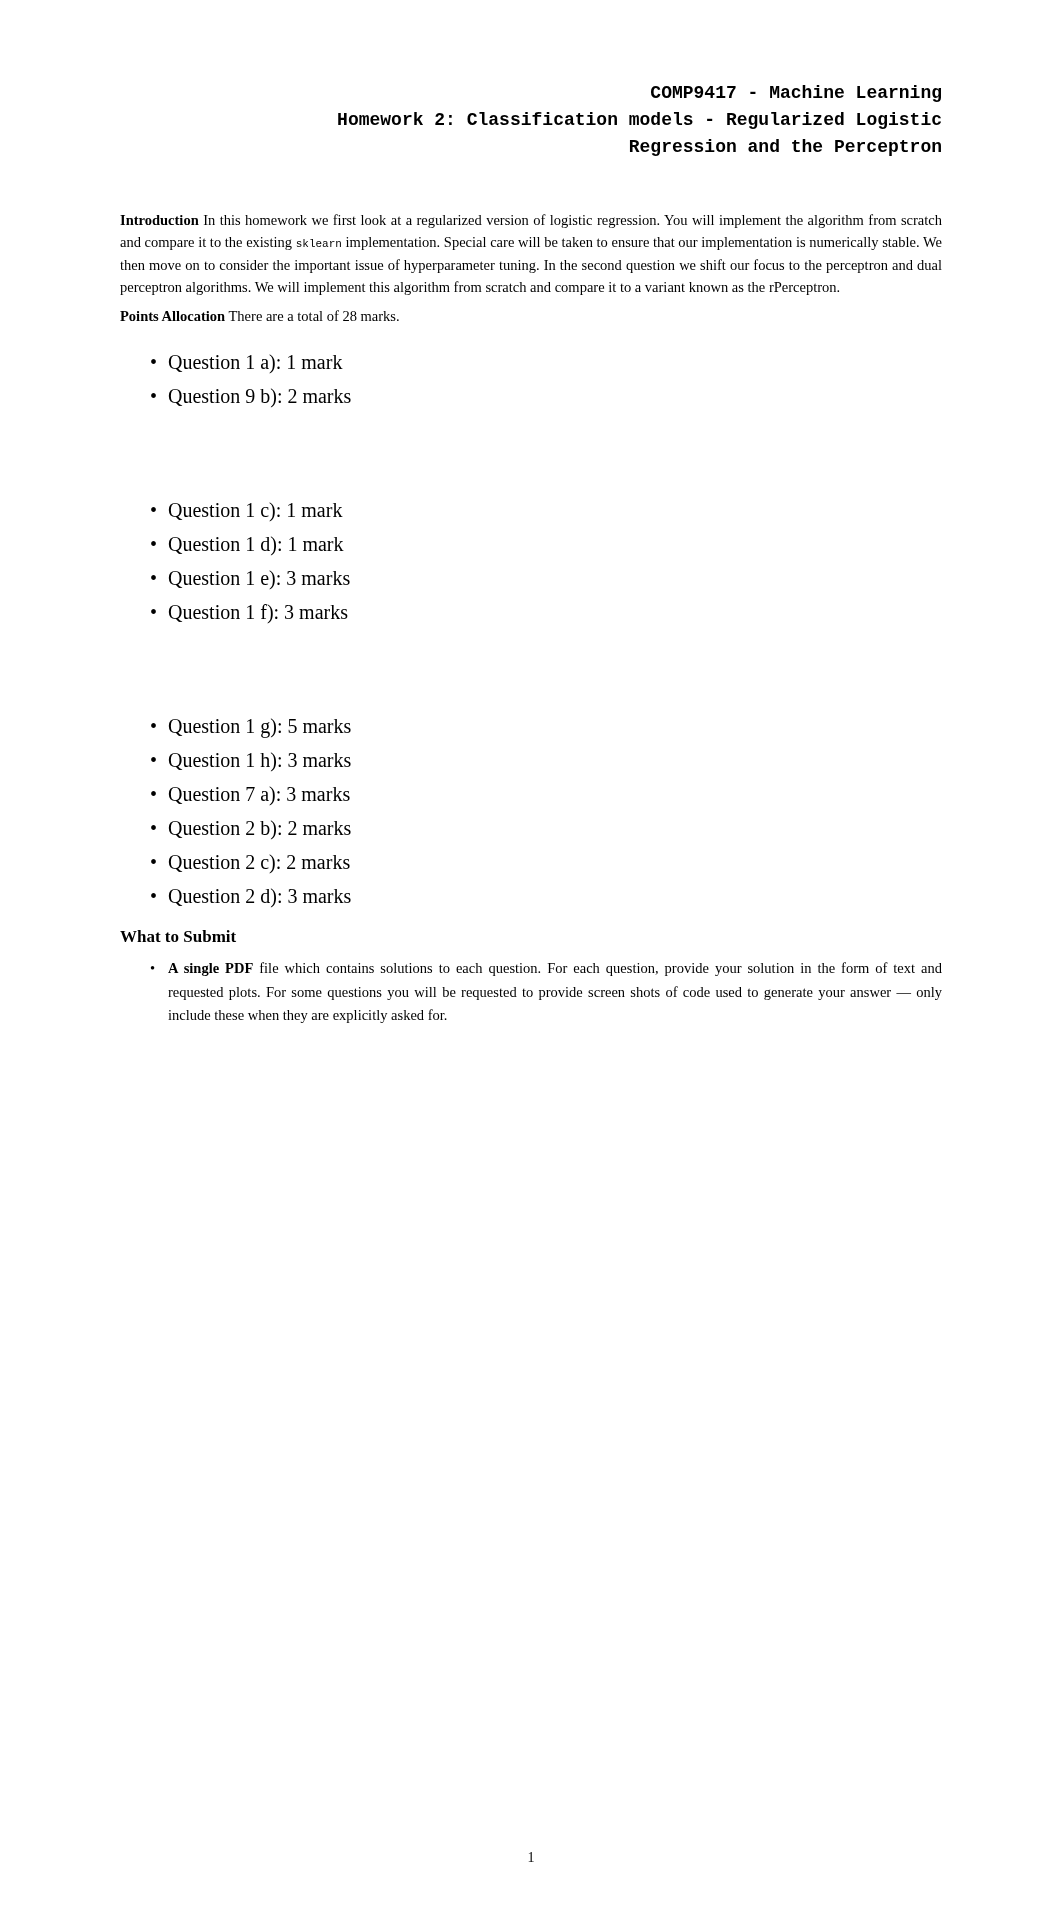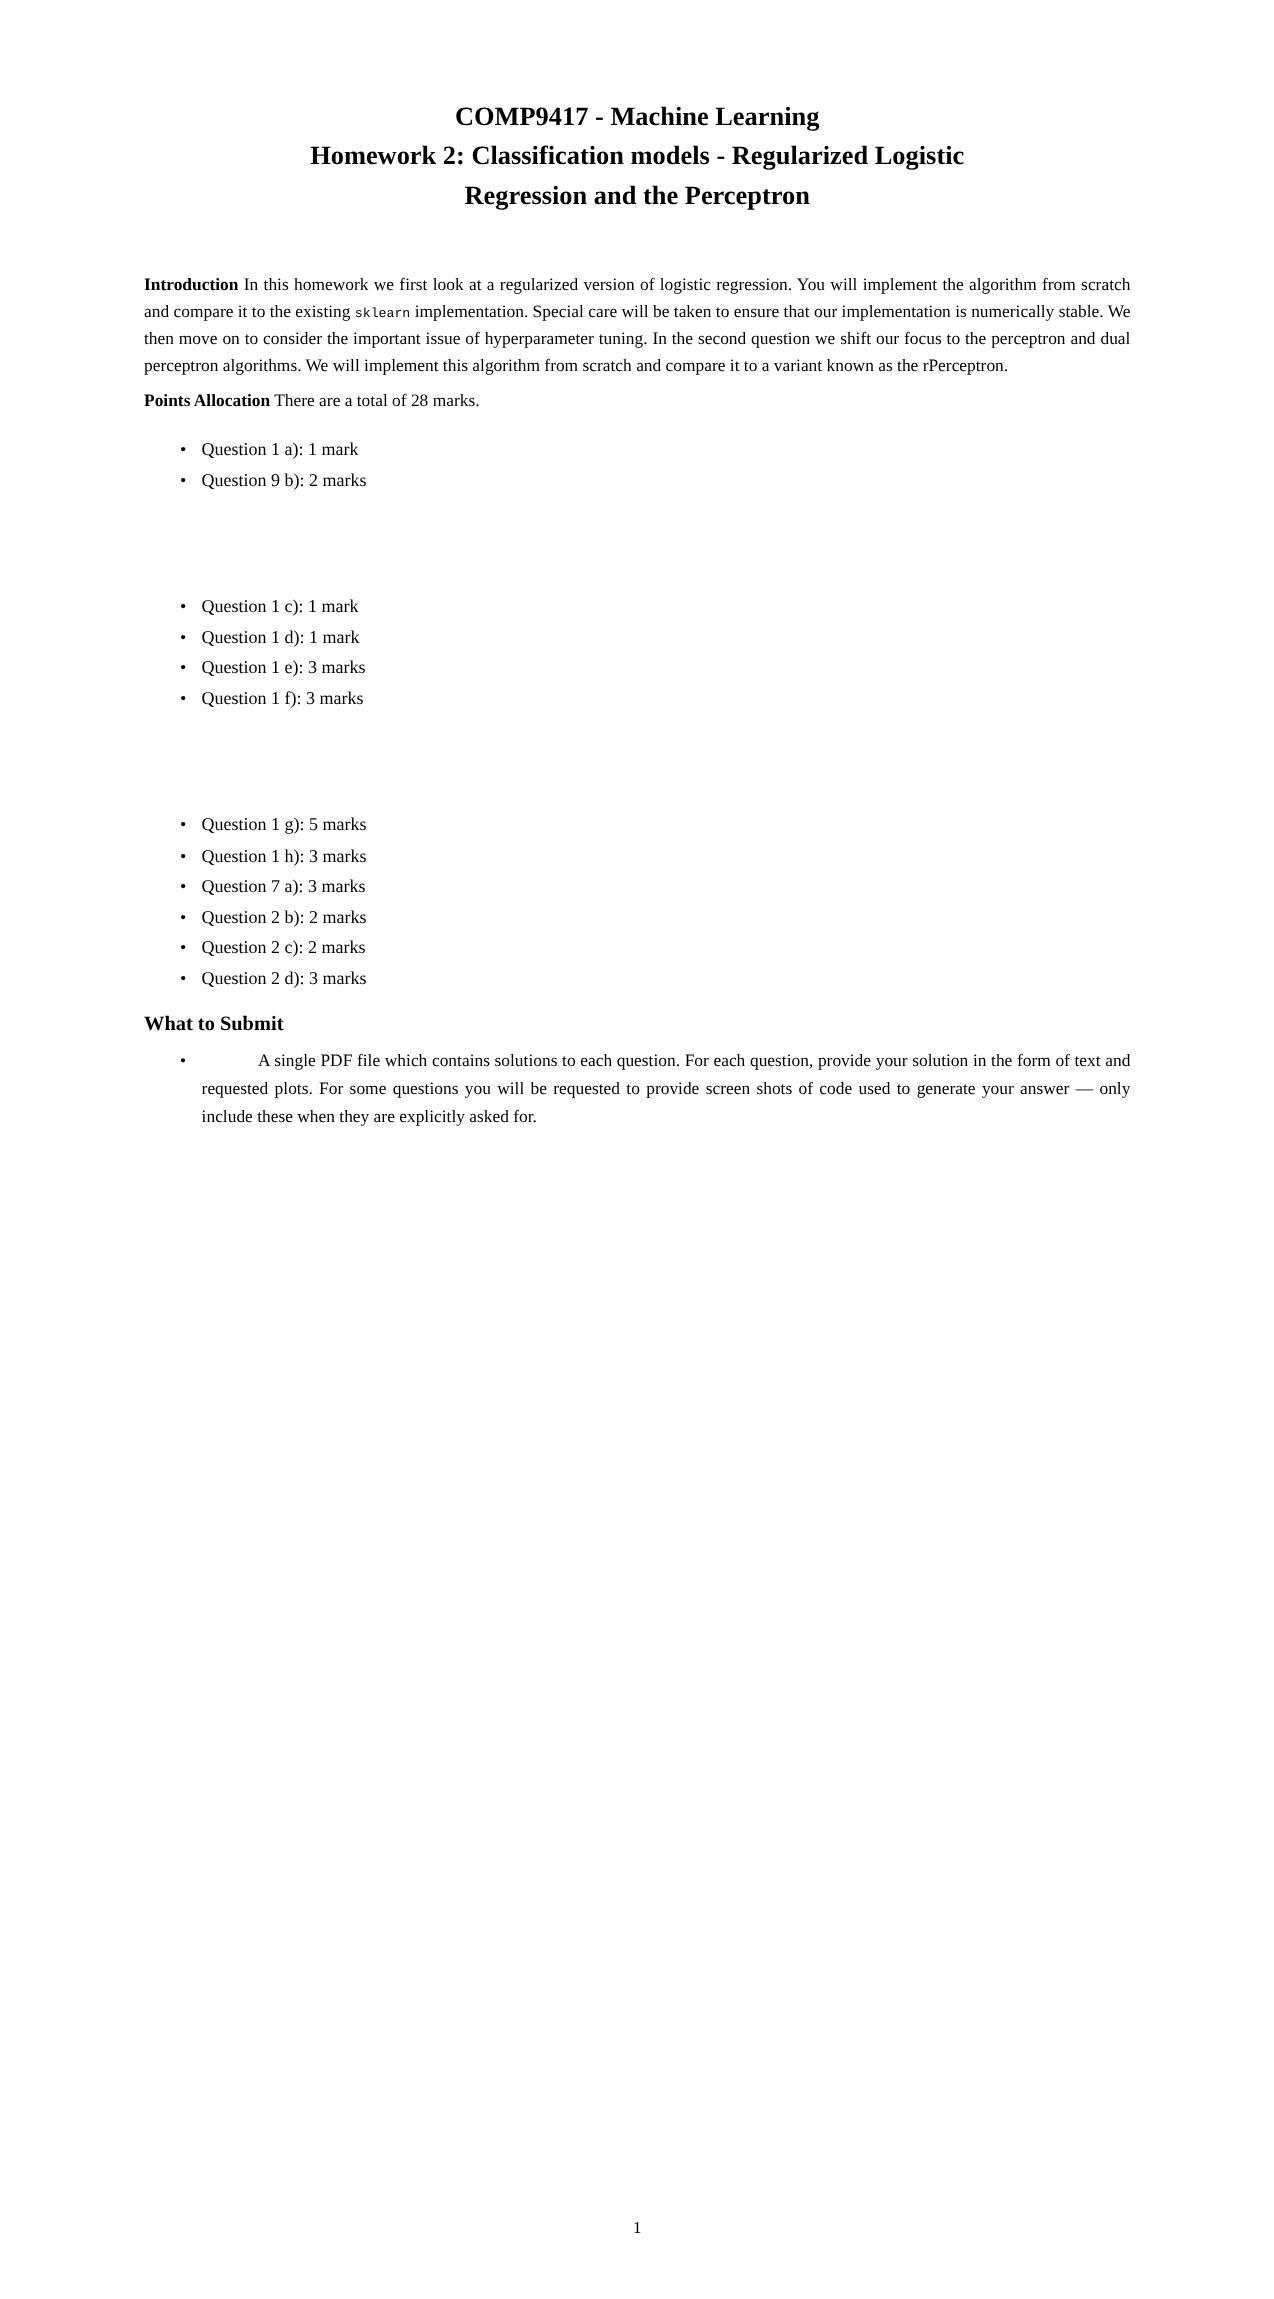--- a/index.html
+++ b/index.html
@@ -24,24 +24,25 @@
       padding: 80px 120px 80px 120px;
       position: relative;
     }
 
     .title-block {
       text-align: center;
       margin-bottom: 48px;
     }
 
     .title-block h1 {
-      font-size: 22px;
+      font-size: 18px;
       font-weight: bold;
       line-height: 1.5;
-      font-family: Liberation Serif, serif;
+      font-family: Liberation Mono, monospace;
+      text-align: right;
     }
 
     .intro-section {
       margin-bottom: 18px;
     }
 
     .intro-text {
       font-size: 14.5px;
       line-height: 1.55;
       text-align: justify;
@@ -58,21 +59,21 @@
       background: transparent;
     }
 
     .bullet-list {
       list-style: none;
       padding: 0;
       margin: 0 0 0 30px;
     }
 
     .bullet-list li {
-      font-size: 15px;
+      font-size: 20px;
       line-height: 1.7;
       position: relative;
       padding-left: 18px;
     }
 
     .bullet-list li::before {
       content: "•";
       position: absolute;
       left: 0;
       top: 0;
@@ -104,22 +105,21 @@
     }
 
     .submit-bullet-list li::before {
       content: "•";
       position: absolute;
       left: 0;
       top: 0;
     }
 
     .submit-bullet-list li .bold {
-      font-weight: normal;
-      margin-left: 47px;
+      font-weight: bold;
     }
 
     .page-number {
       position: absolute;
       bottom: 50px;
       left: 50%;
       transform: translateX(-50%);
       font-size: 14px;
     }
   </style>

